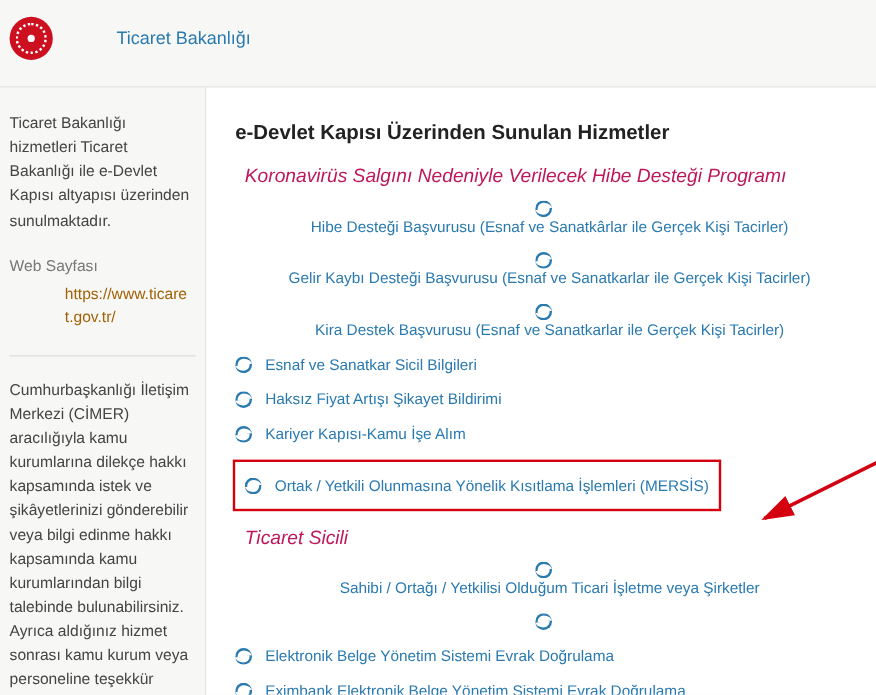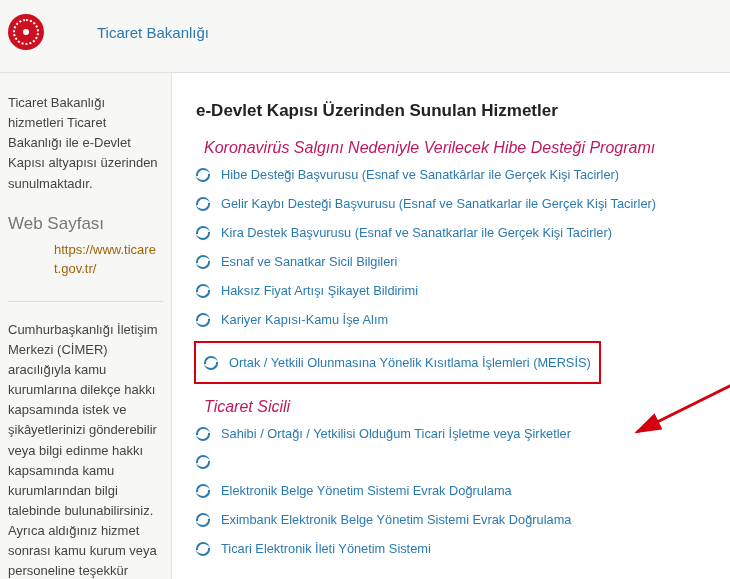--- a/index.html
+++ b/index.html
@@ -59,21 +59,21 @@
     background: #f7f7f5;
   }
   .sidebar p {
     line-height: 1.55;
     color: #444;
     margin-bottom: 20px;
     font-size: 13px;
   }
   .sidebar .label {
     color: #777;
-    font-size: 17px;
+    font-size: 13px;
     margin-bottom: 6px;
   }
   .sidebar a.weblink {
     color: #a16207;
     text-decoration: none;
     font-size: 13px;
     word-break: break-all;
     display: block;
     line-height: 1.5;
     padding-left: 46px;
@@ -95,21 +95,21 @@
     color: #222;
     margin-bottom: 18px;
   }
   .group-title {
     color: #be185d;
     font-size: 16px;
     margin: 10px 0 10px 8px;
     font-style: italic;
   }
   .indent1 { margin-left: 8px; }
-  .indent2 { margin-left: 38px; }
+  .indent2 { margin-left: 38px; flex-direction: column; }
   .svc {
     display: flex;
     align-items: center;
     margin: 6px 0 14px 0;
   }
   .refresh-icon {
     display: inline-block;
     width: 15px;
     height: 14px;
     position: relative;

